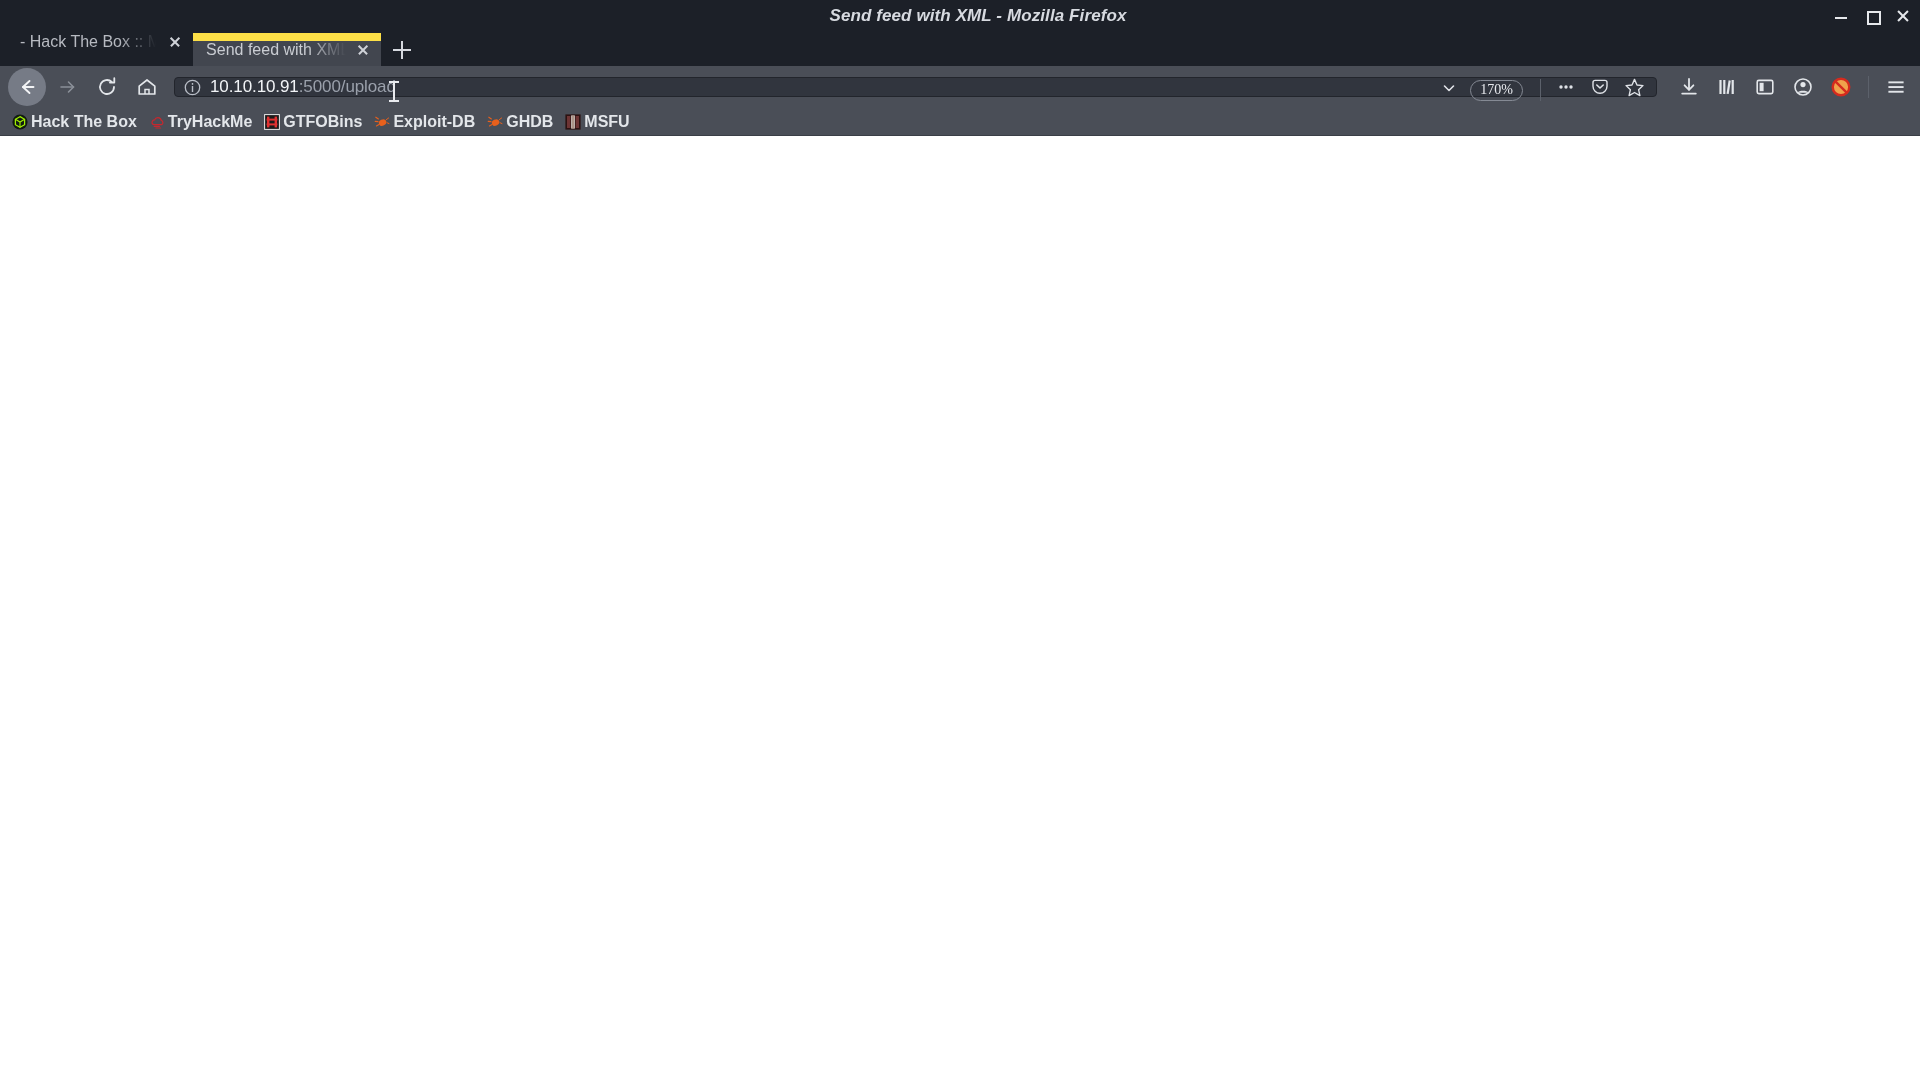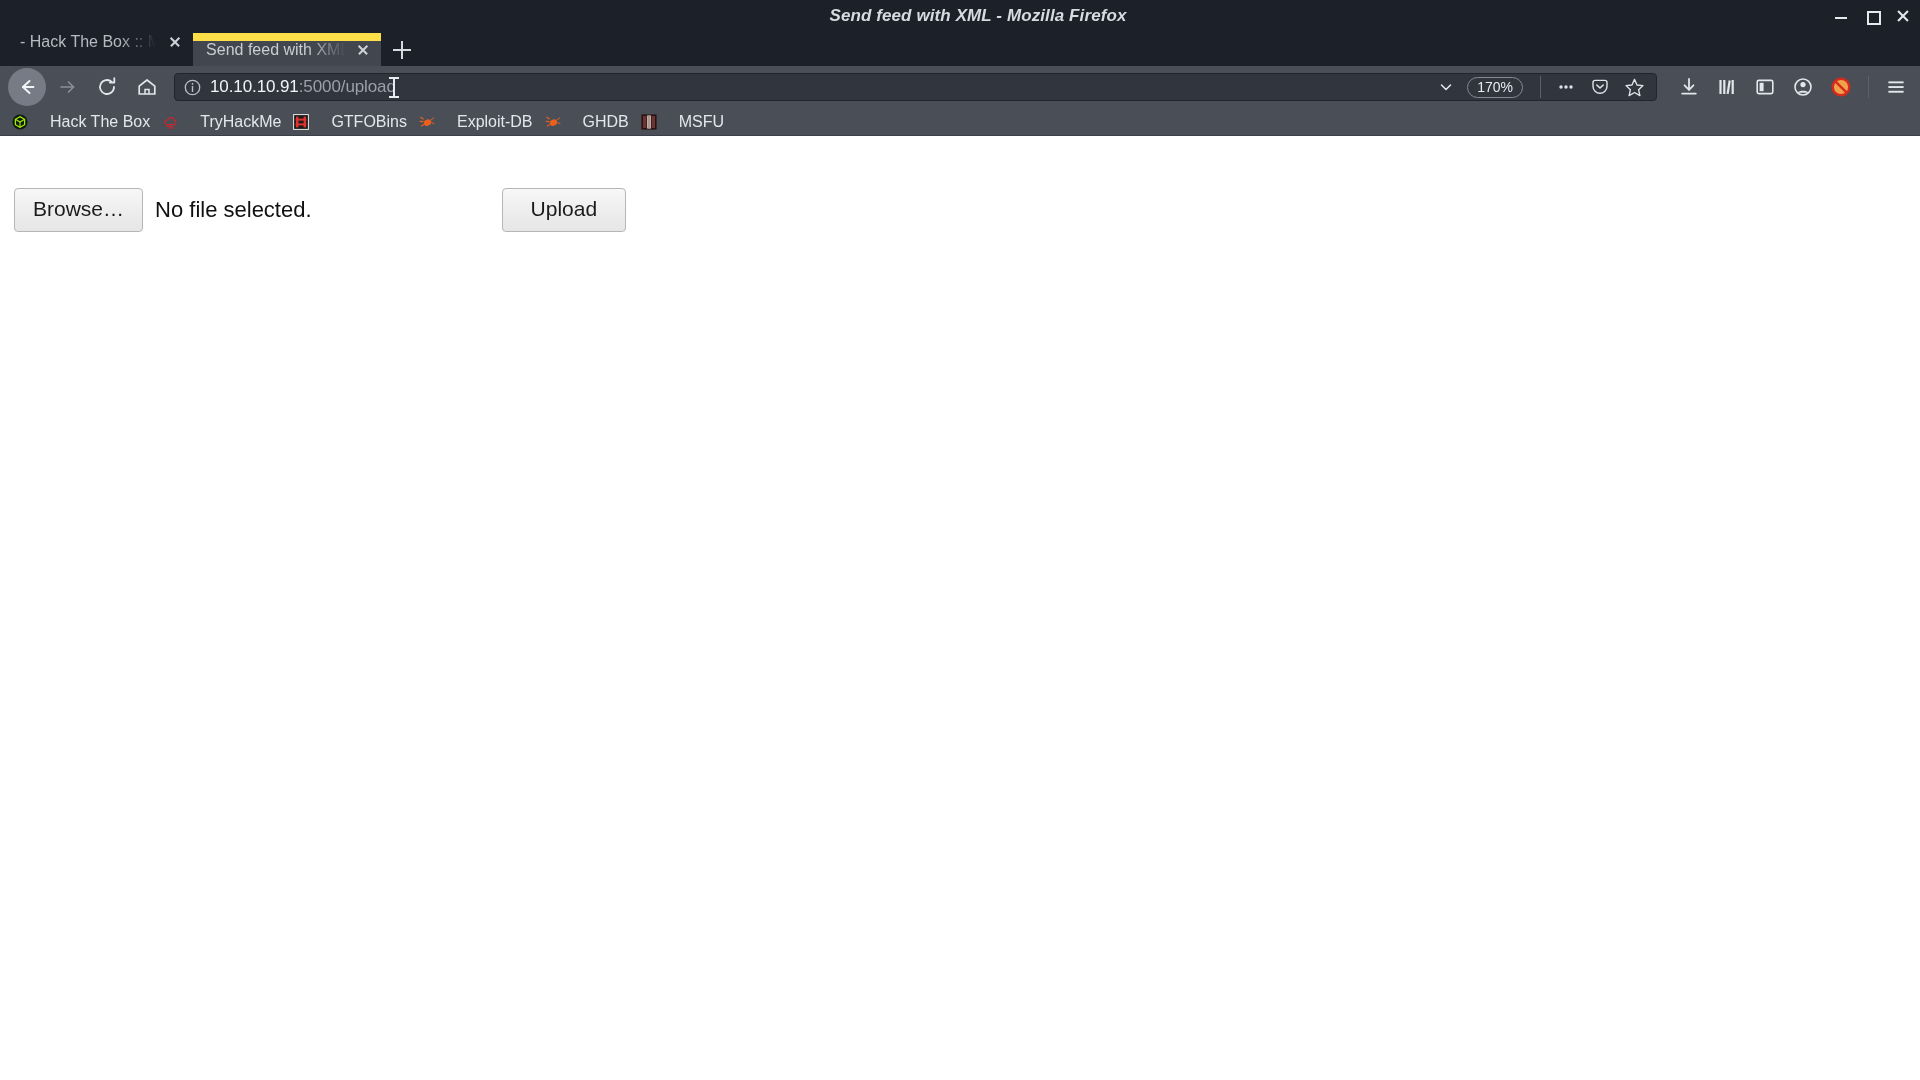--- a/index.html
+++ b/index.html
@@ -113,21 +113,21 @@
   .navbtn {
     width: 38px; height: 38px;
     display: flex; align-items: center; justify-content: center;
     border-radius: 50%;
     flex: 0 0 auto;
   }
   .navbtn.back { background: #767b86; }
   .ico { display: block; }
   .urlbar {
     flex: 1;
-    height: 28px;
+    height: 20px;
     margin: 0 8px 0 6px;
     background: #31353e;
     border: 1px solid #22252c;
     border-radius: 4px;
     display: flex; align-items: center;
     padding: 0 8px;
     position: relative;
   }
   .url-info {
     width: 19px; height: 19px; flex: 0 0 auto;
@@ -148,22 +148,23 @@
   .url-caret::before, .url-caret::after {
     content: ""; position: absolute; left: -4px;
     width: 10px; height: 2px; background: #e9ebef;
   }
   .url-caret::before { top: 0; }
   .url-caret::after { bottom: 0; }
   .url-caret-stem {
     position: absolute; left: 0; top: 0; width: 2px; height: 21px; background: #e9ebef;
   }
   .url-right {
-    display: flex; align-items: center; gap: 6px;
+    display: flex; align-items: flex-end; gap: 6px;
     flex: 0 0 auto;
+    font-family: Liberation Serif, serif;
   }
   .chev {
     width: 26px; height: 26px;
     display: flex; align-items: center; justify-content: center;
   }
   .zoompill {
     border: 1px solid #858a94;
     border-radius: 12px;
     padding: 1px 9px 2px;
     font-size: 14px;
@@ -189,21 +190,22 @@
     height: 28px;
     background: #4a4e57;
     display: flex; align-items: center;
     padding: 0 6px;
     gap: 0px;
     border-bottom: 1px solid #3a3e46;
   }
   .bm {
     display: flex; align-items: center;
     padding: 2px 6px;
-    gap: 22px;
+    gap: 3px;
+    font-weight: bold;
   }
   .bm-label {
     font-size: 16px;
     color: #e3e6ea;
     white-space: nowrap;
   }
   .bm-icon { width: 16px; height: 16px; flex: 0 0 auto; display:block; }
 
   
   .page {
@@ -460,22 +462,15 @@
     <span class="bm-label">MSFU</span>
   </div>
 </div>
 
 <div class="page">
   <div class="content">
 
 
 
 
-    <form class="uploadform">
-      <div class="filefield">
-        <button type="button" class="btn">Browse…</button>
-        <span class="nofile">No file selected.</span>
-      </div>
-      <button type="button" class="btn upload">Upload</button>
-    </form>
   </div>
 
 </div>
 
 </body></html>

